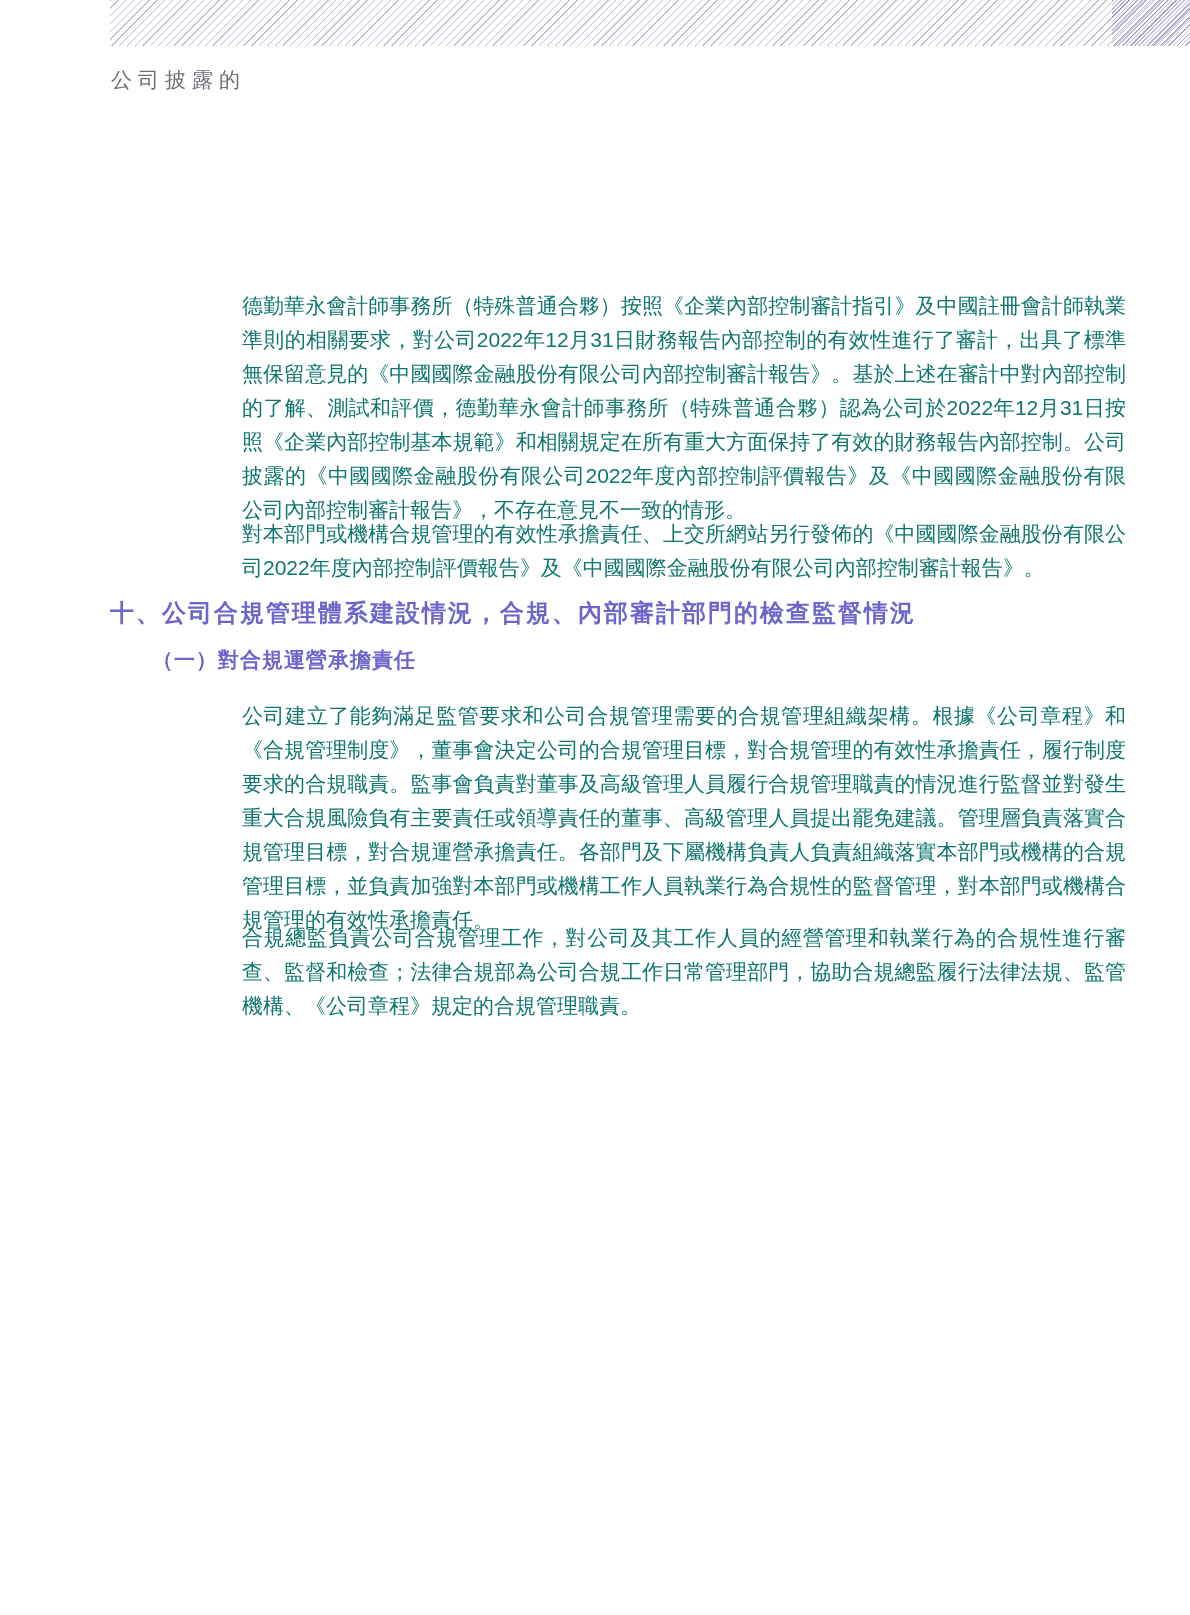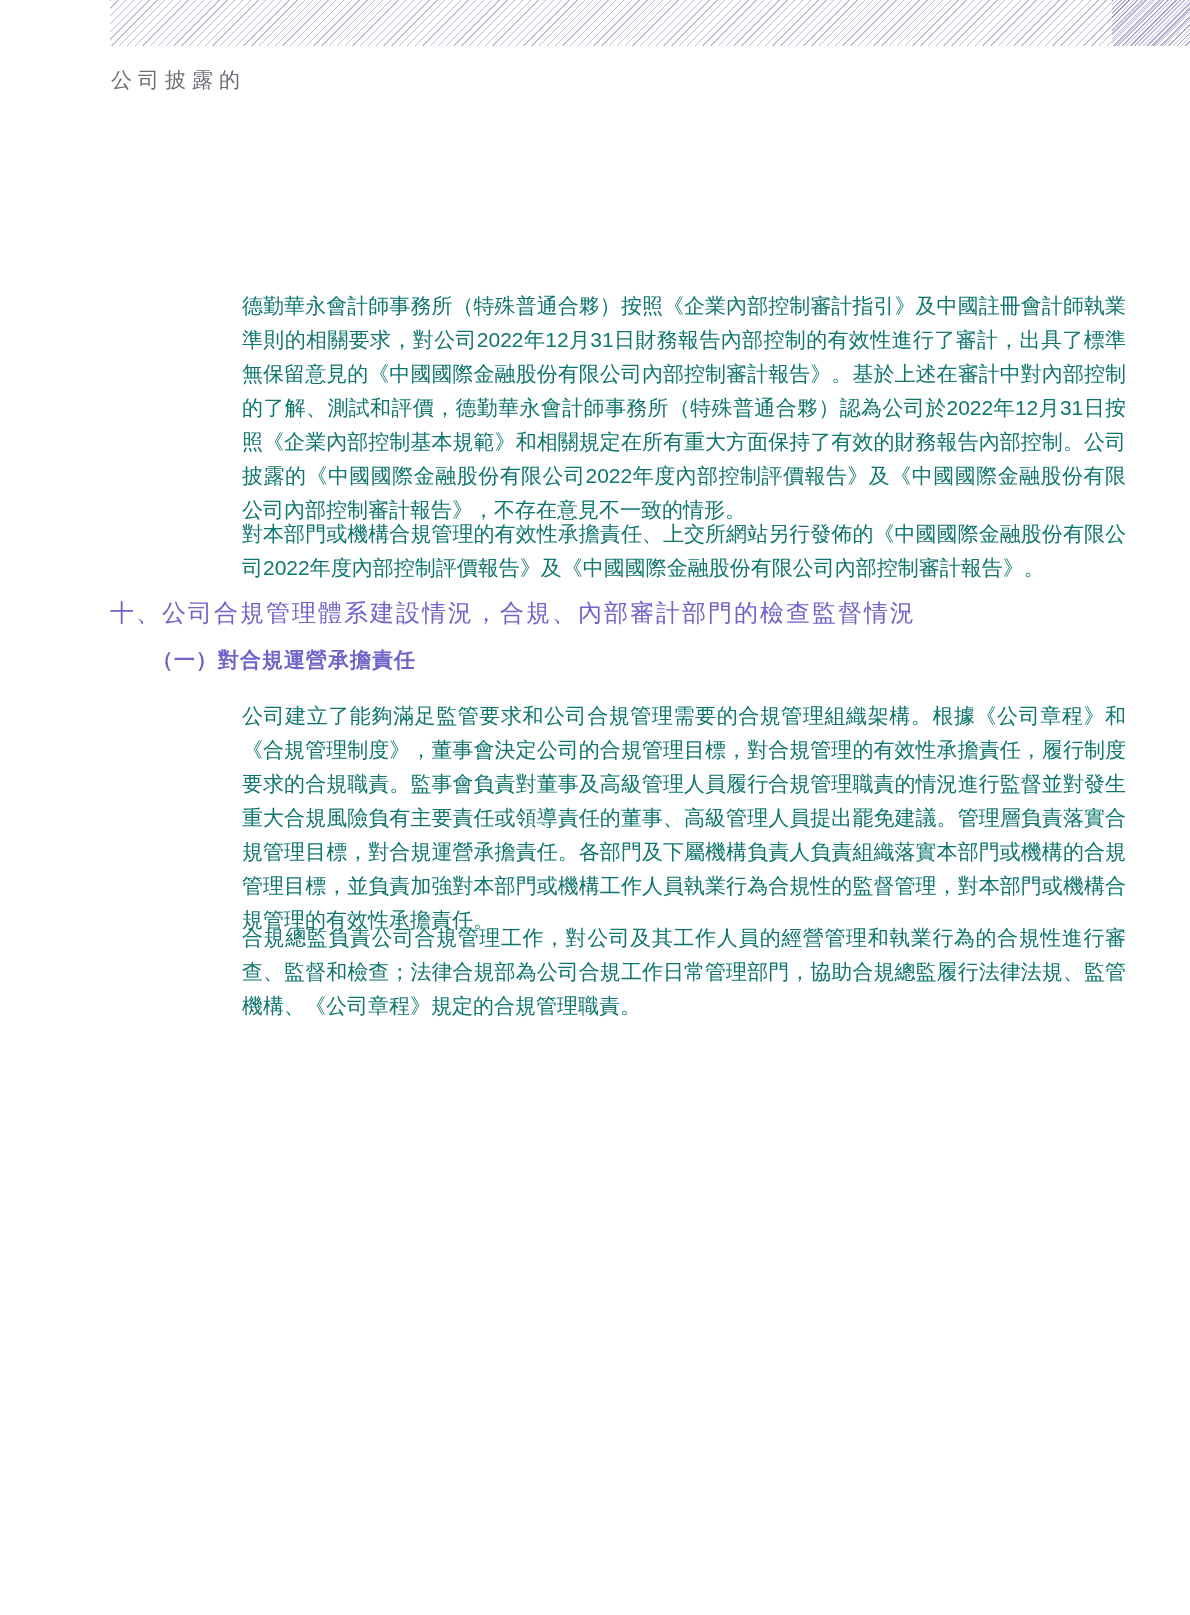--- a/index.html
+++ b/index.html
@@ -71,21 +71,21 @@
   #para-2 { top: 496px; }
   #para-3 { top: 678px; }
   #para-4 { top: 900px; }
 
   .section-heading {
     position: absolute;
     left: 110px;
     top: 581px;
     width: 1000px;
     font-size: 24px;
-    font-weight: normal;
+    font-weight: bold;
     letter-spacing: 2px;
     color: #6e64c9;
     white-space: nowrap;
   }
   .subsection-heading {
     position: absolute;
     left: 152px;
     top: 629px;
     font-size: 21px;
     font-weight: bold;

